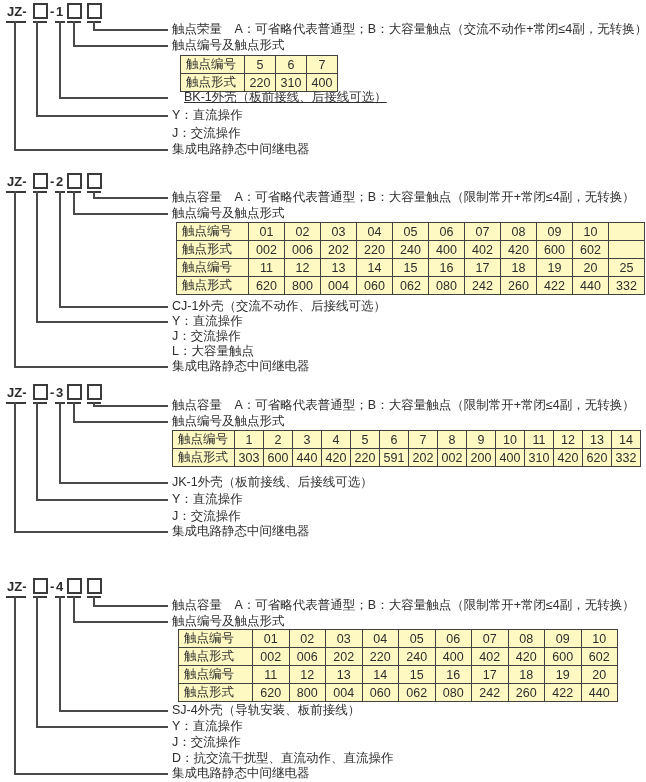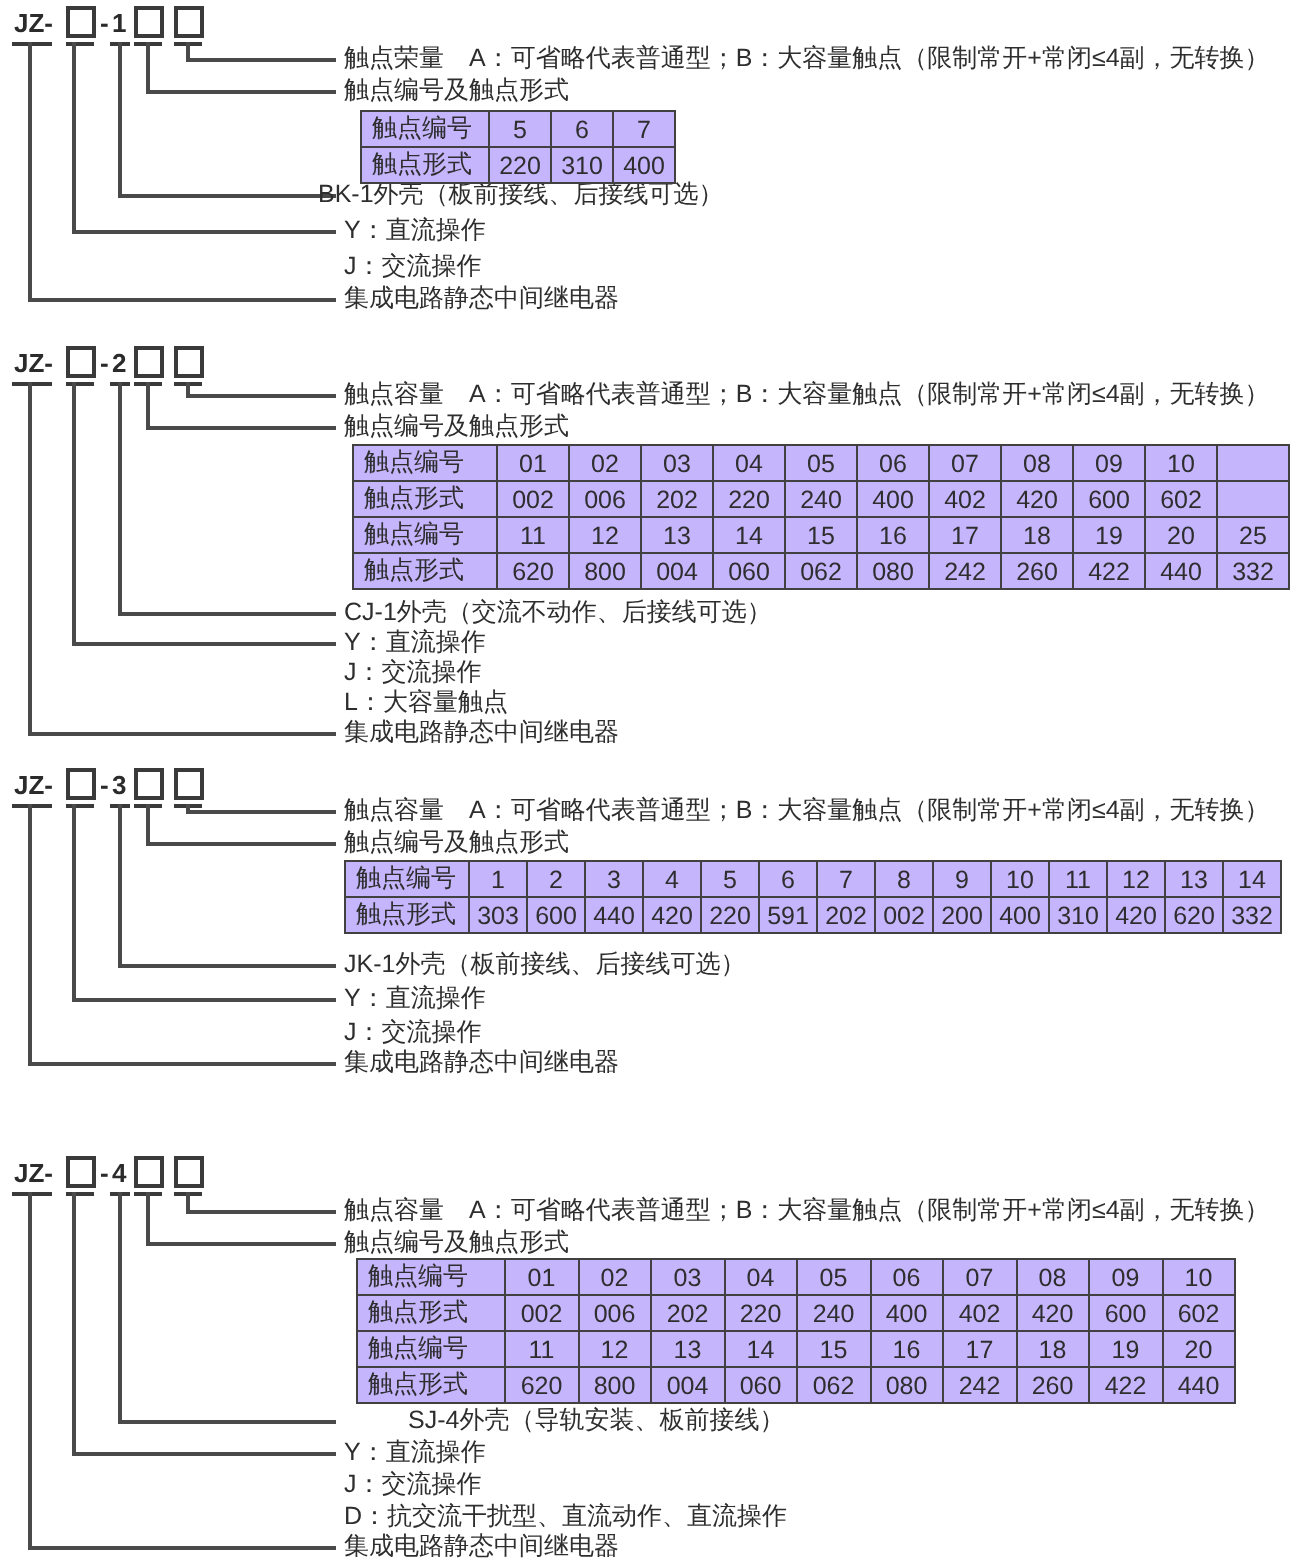--- a/index.html
+++ b/index.html
@@ -9,21 +9,21 @@
     color:#2e2e2e;overflow:hidden;
   }
   .hdr{position:absolute;left:0;height:18px;font-size:13px;font-weight:600;color:#2b2b2b;}
   .hdr span{position:absolute;top:0;line-height:17px;white-space:nowrap;}
   .pbox{position:absolute;top:2px;width:11px;height:12px;border:2px solid #3a3a3a;background:#fff;}
   .line{position:absolute;background:#4a4a4a;}
   .vline{width:1.5px;}
   .hline{height:1.5px;}
   .tick{position:absolute;height:2px;background:#3a3a3a;}
   .label{position:absolute;font-size:12.5px;line-height:16px;white-space:nowrap;color:#2e2e2e;}
-  table.ct{position:absolute;border-collapse:collapse;table-layout:fixed;background:#c4b5fd;}
+  table.ct{position:absolute;border-collapse:collapse;table-layout:fixed;background:#fef9c3;}
   table.ct td{
     border:1.5px solid #414141;height:16px;padding:0;
     font-size:12.5px;text-align:center;color:#2e2e2e;overflow:hidden;white-space:nowrap;
   }
   table.ct td.tlabel{text-align:left;padding-left:5px;}
 </style>
 </head>
 <body>
 
 <div id="page">
@@ -44,23 +44,23 @@
       <div class="line hline" style="left: 36px; top: 115px; width: 132px;"></div>
       <div class="tick" style="left: 55px; top: 21px; width: 10px;"></div>
       <div class="line vline" style="left: 59px; top: 21px; height: 76px;"></div>
       <div class="line hline" style="left: 59px; top: 97px; width: 109px;"></div>
       <div class="tick" style="left: 67px; top: 21px; width: 14px;"></div>
       <div class="line vline" style="left: 73px; top: 21px; height: 24px;"></div>
       <div class="line hline" style="left: 73px; top: 45px; width: 95px;"></div>
       <div class="tick" style="left: 87px; top: 21px; width: 14px;"></div>
       <div class="line vline" style="left: 93px; top: 21px; height: 8px;"></div>
       <div class="line hline" style="left: 93px; top: 29px; width: 75px;"></div>
-      <div class="label" style="left: 172px; top: 21px;">触点荣量　A：可省略代表普通型；B：大容量触点（限制常开+常闭≤4副，无转换）</div>
+      <div class="label" style="left: 172px; top: 21px;">触点荣量　A：可省略代表普通型；B：大容量触点（交流不动作+常闭≤4副，无转换）</div>
       <div class="label" style="left: 172px; top: 37px;">触点编号及触点形式</div>
-      <div class="label" style="left: 159px; top: 89px;">BK-1外壳（板前接线、后接线可选）</div>
+      <div class="label" style="left: 184px; top: 89px; text-decoration: underline;">BK-1外壳（板前接线、后接线可选）</div>
       <div class="label" style="left: 172px; top: 107px;">Y：直流操作</div>
       <div class="label" style="left: 172px; top: 125px;">J：交流操作</div>
       <div class="label" style="left: 172px; top: 141px;">集成电路静态中间继电器</div>
       <table class="ct" style="left: 180px; top: 55px; width: 157px;">
         <colgroup>
           <col style="width: 64px;">
           <col style="width: 31px;">
           <col style="width: 31px;">
           <col style="width: 31px;">
         </colgroup>
@@ -291,21 +291,21 @@
       <div class="line vline" style="left: 59px; top: 596px; height: 114px;"></div>
       <div class="line hline" style="left: 59px; top: 710px; width: 109px;"></div>
       <div class="tick" style="left: 67px; top: 596px; width: 14px;"></div>
       <div class="line vline" style="left: 73px; top: 596px; height: 25px;"></div>
       <div class="line hline" style="left: 73px; top: 621px; width: 95px;"></div>
       <div class="tick" style="left: 87px; top: 596px; width: 14px;"></div>
       <div class="line vline" style="left: 93px; top: 596px; height: 9px;"></div>
       <div class="line hline" style="left: 93px; top: 605px; width: 75px;"></div>
       <div class="label" style="left: 172px; top: 597px;">触点容量　A：可省略代表普通型；B：大容量触点（限制常开+常闭≤4副，无转换）</div>
       <div class="label" style="left: 172px; top: 613px;">触点编号及触点形式</div>
-      <div class="label" style="left: 172px; top: 702px; margin-left: 32px;">SJ-4外壳（导轨安装、板前接线）</div>
+      <div class="label" style="left: 172px; top: 702px;">SJ-4外壳（导轨安装、板前接线）</div>
       <div class="label" style="left: 172px; top: 718px;">Y：直流操作</div>
       <div class="label" style="left: 172px; top: 734px;">J：交流操作</div>
       <div class="label" style="left: 172px; top: 750px;">D：抗交流干扰型、直流动作、直流操作</div>
       <div class="label" style="left: 172px; top: 765px;">集成电路静态中间继电器</div>
       <table class="ct" style="left: 178px; top: 629px; width: 439px;">
         <colgroup>
           <col style="width: 74px;">
           <col style="width: 36.5px;">
           <col style="width: 36.5px;">
           <col style="width: 36.5px;">

